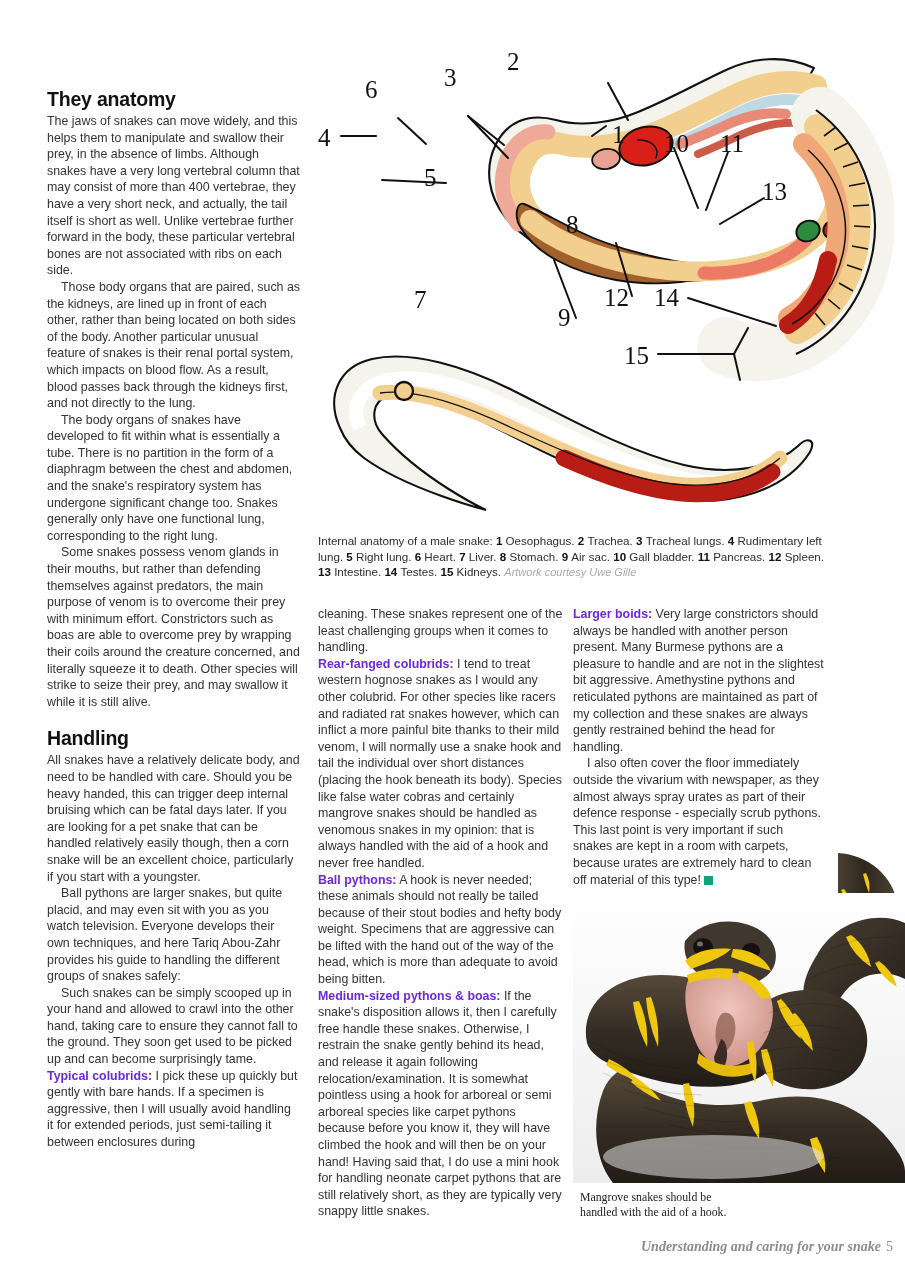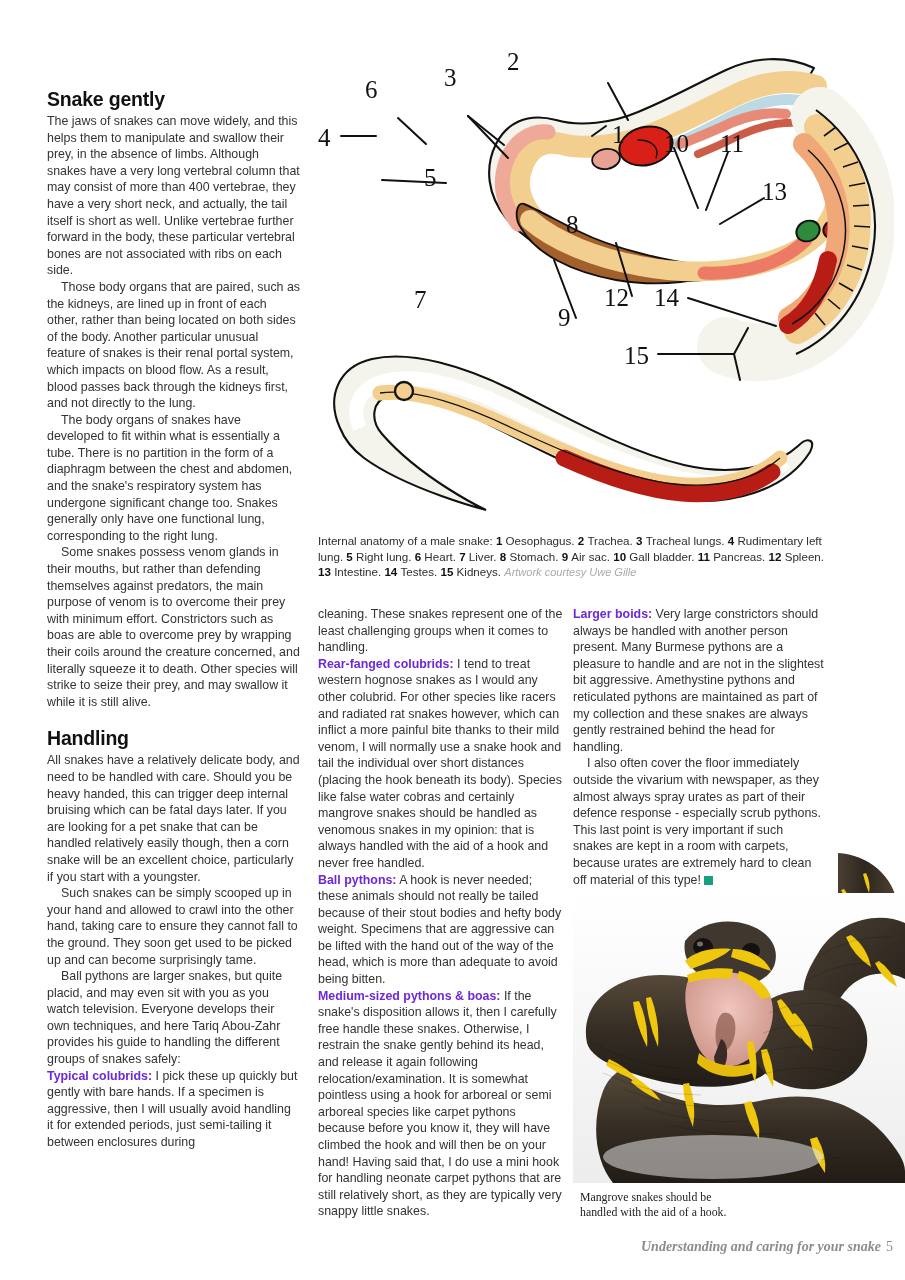--- a/index.html
+++ b/index.html
@@ -64,30 +64,30 @@
 
   
   .lbl{font-family:"Liberation Serif","DejaVu Serif",serif;font-size:25px;fill:#111;}
 </style>
 </head>
 <body>
 
 <div class="page">
 
   <div class="col" id="col1">
-    <h2 class="head">Snake gently</h2>
+    <h2 class="head">They anatomy</h2>
     <p>The jaws of snakes can move widely, and this helps them to manipulate and swallow their prey, in the absence of limbs.  Although snakes have a very long vertebral column that may consist of more than 400 vertebrae, they have a very short neck, and actually, the tail itself is short as well. Unlike vertebrae further forward in the body, these particular vertebral bones are not associated with ribs on each side.</p>
     <p class="ind">Those body organs that are paired, such as the kidneys, are lined up in front of each other, rather than being located on both sides of the body. Another particular unusual feature of snakes is their renal portal system, which impacts on blood flow. As a result, blood passes back through the kidneys first, and not directly to the lung.</p>
     <p class="ind">The body organs of snakes have developed to fit within what is essentially a tube. There is no partition in the form of a diaphragm between the chest and abdomen, and the snake's respiratory system has undergone significant change too. Snakes generally only have one functional lung, corresponding to the right lung.</p>
     <p class="ind">Some snakes possess venom glands in their mouths, but rather than defending themselves against predators, the main purpose of venom is to overcome their prey with minimum effort. Constrictors such as boas are able to overcome prey by wrapping their coils around the creature concerned, and literally squeeze it to death. Other species will strike to seize their prey, and may swallow it while it is still alive.</p>
 
     <h2 class="head second">Handling</h2>
     <p>All snakes have a relatively delicate body, and need to be handled with care. Should you be heavy handed, this can trigger deep internal bruising which can be fatal days later. If you are looking for a pet snake that can be handled relatively easily though, then a corn snake will be an excellent choice, particularly if you start with a youngster.</p>
+    <p class="ind">Ball pythons are larger snakes, but quite placid, and may even sit with you as you watch television. Everyone develops their own techniques, and here Tariq Abou-Zahr provides his guide to handling the different groups of snakes safely:</p>
     <p class="ind">Such snakes can be simply scooped up in your hand and allowed to crawl into the other hand, taking care to ensure they cannot fall to the ground. They soon get used to be picked up and can become surprisingly tame.</p>
-    <p class="ind">Ball pythons are larger snakes, but quite placid, and may even sit with you as you watch television. Everyone develops their own techniques, and here Tariq Abou-Zahr provides his guide to handling the different groups of snakes safely:</p>
     <p><b>Typical colubrids:</b><span> I pick these up quickly but gently with bare hands. If a specimen is aggressive, then I will usually avoid handling it for extended periods, just semi-tailing it between enclosures during</span></p>
   </div>
 
   <div class="col" id="col2">
     <p>cleaning. These snakes represent one of the least challenging groups when it comes to handling.</p>
     <p><b>Rear-fanged colubrids:</b><span> I tend to treat western hognose snakes as I would any other colubrid. For other species like racers and radiated rat snakes however, which can inflict a more painful bite thanks to their mild venom, I will normally use a snake hook and tail the individual over short distances (placing the hook beneath its body). Species like false water cobras and certainly mangrove snakes should be handled as venomous snakes in my opinion: that is always handled with the aid of a hook and never free handled.</span></p>
     <p><b>Ball pythons:</b><span> A hook is never needed; these animals should not really be tailed because of their stout bodies and hefty body weight. Specimens that are aggressive can be lifted with the hand out of the way of the head, which is more than adequate to avoid being bitten.</span></p>
     <p><b>Medium-sized pythons &amp; boas:</b><span> If the snake's disposition allows it, then I carefully free handle these snakes. Otherwise, I restrain the snake gently behind its head, and release it again following relocation/examination. It is somewhat pointless using a hook for arboreal or semi arboreal species like carpet pythons because before you know it, they will have climbed the hook and will then be on your hand! Having said that, I do use a mini hook for handling neonate carpet pythons that are still relatively short, as they are typically very snappy little snakes.</span></p>
   </div>
 

